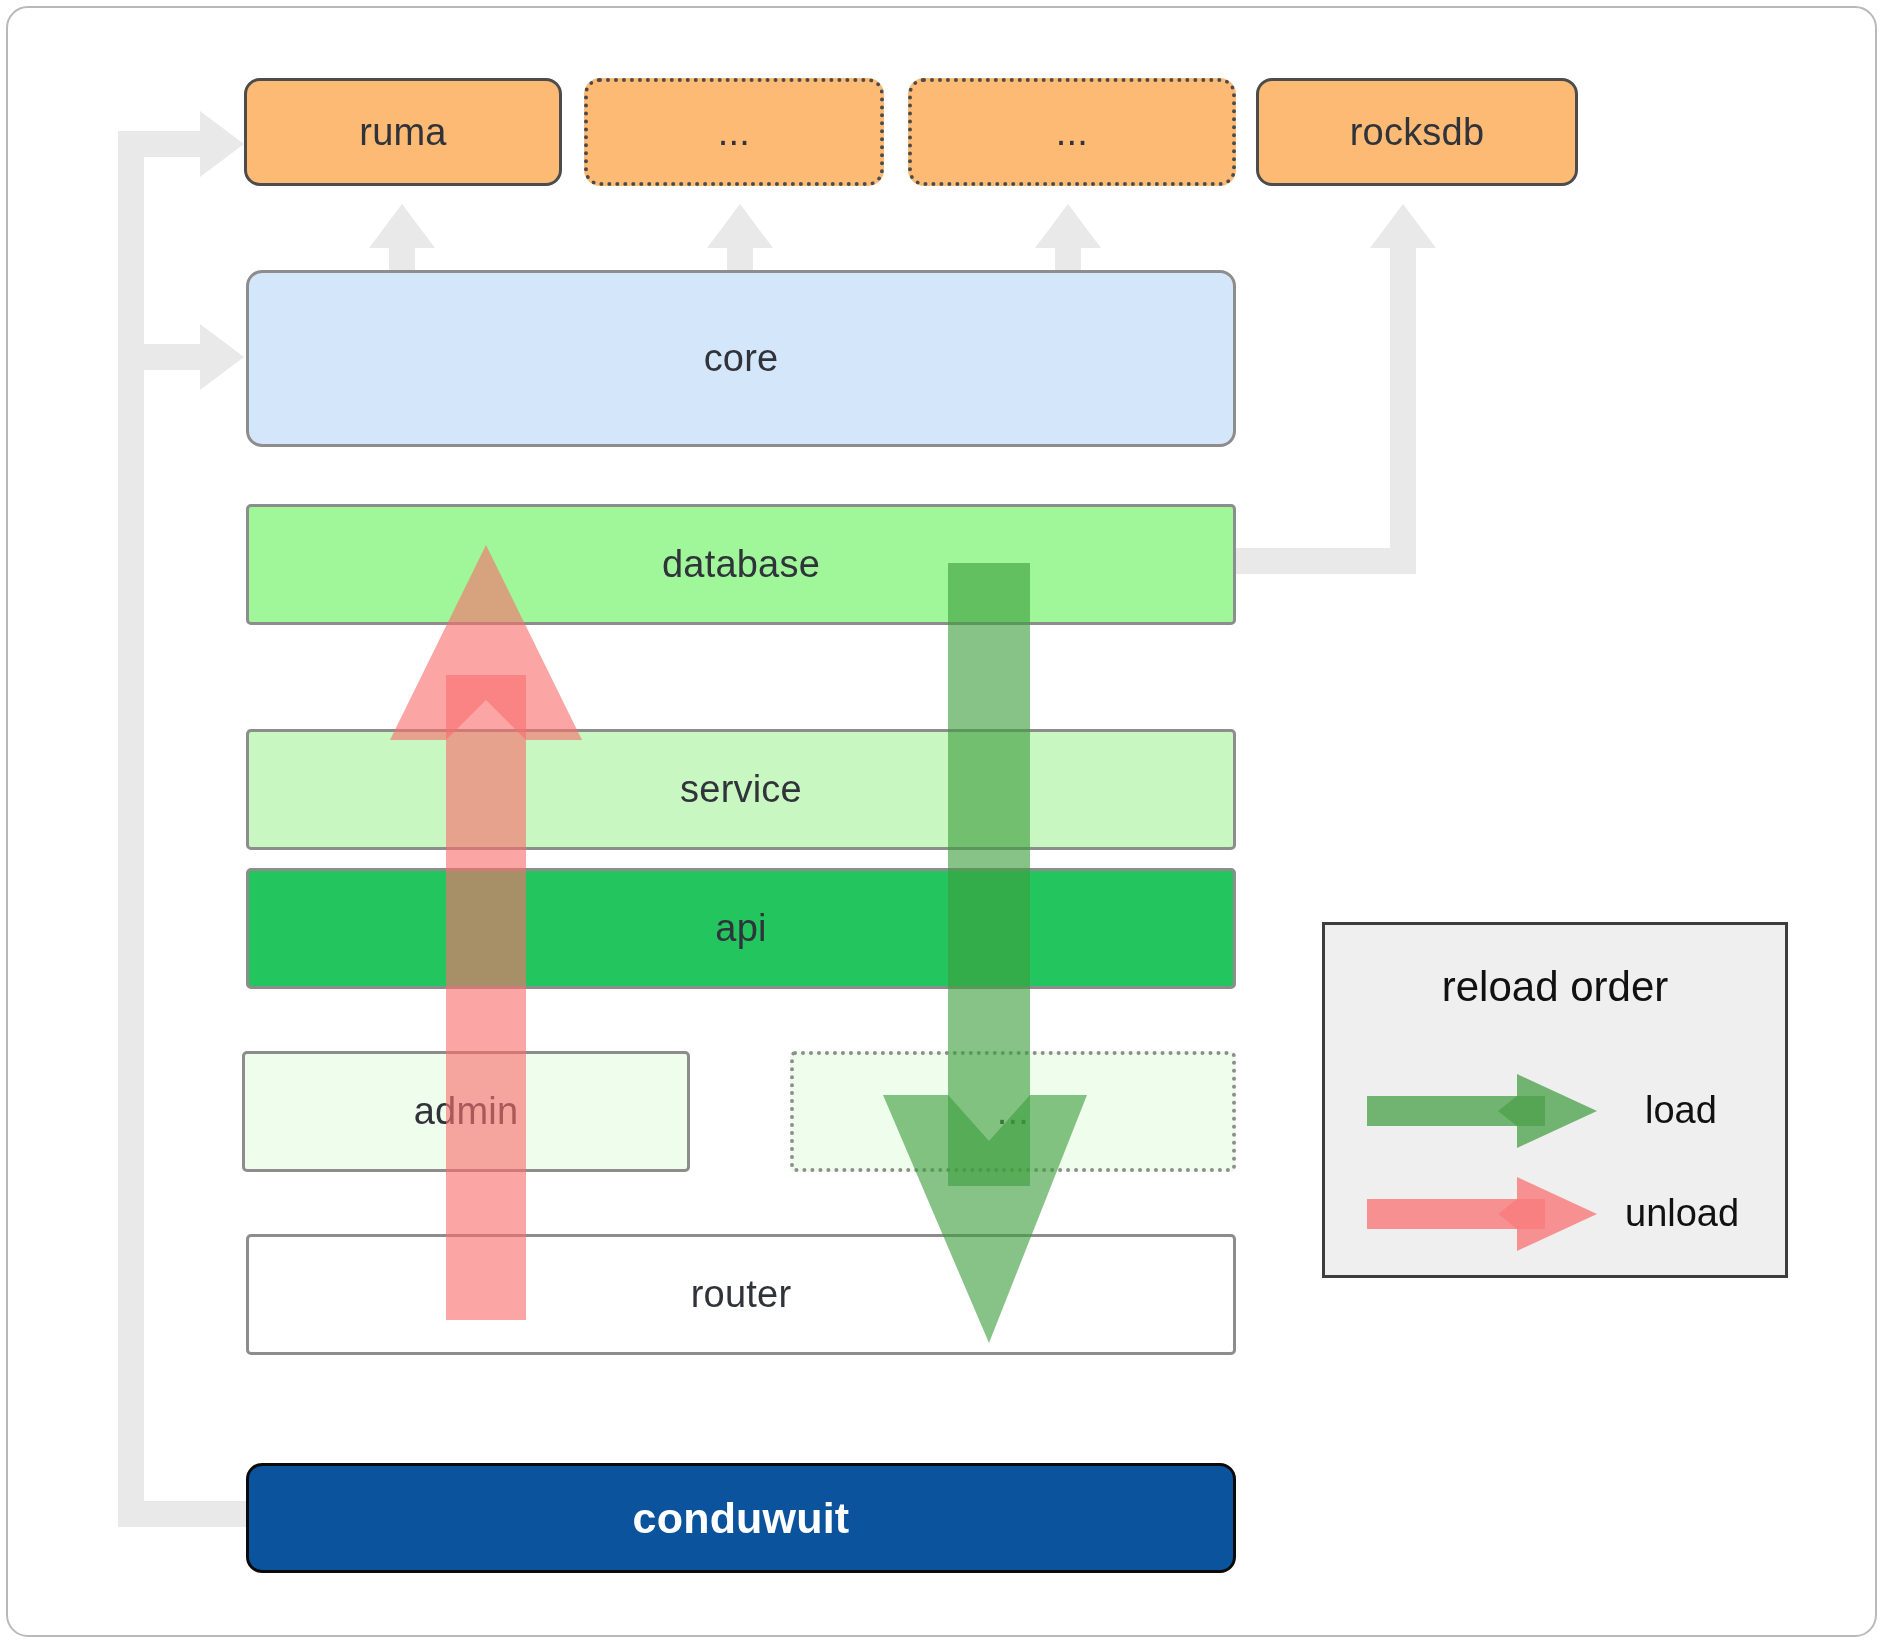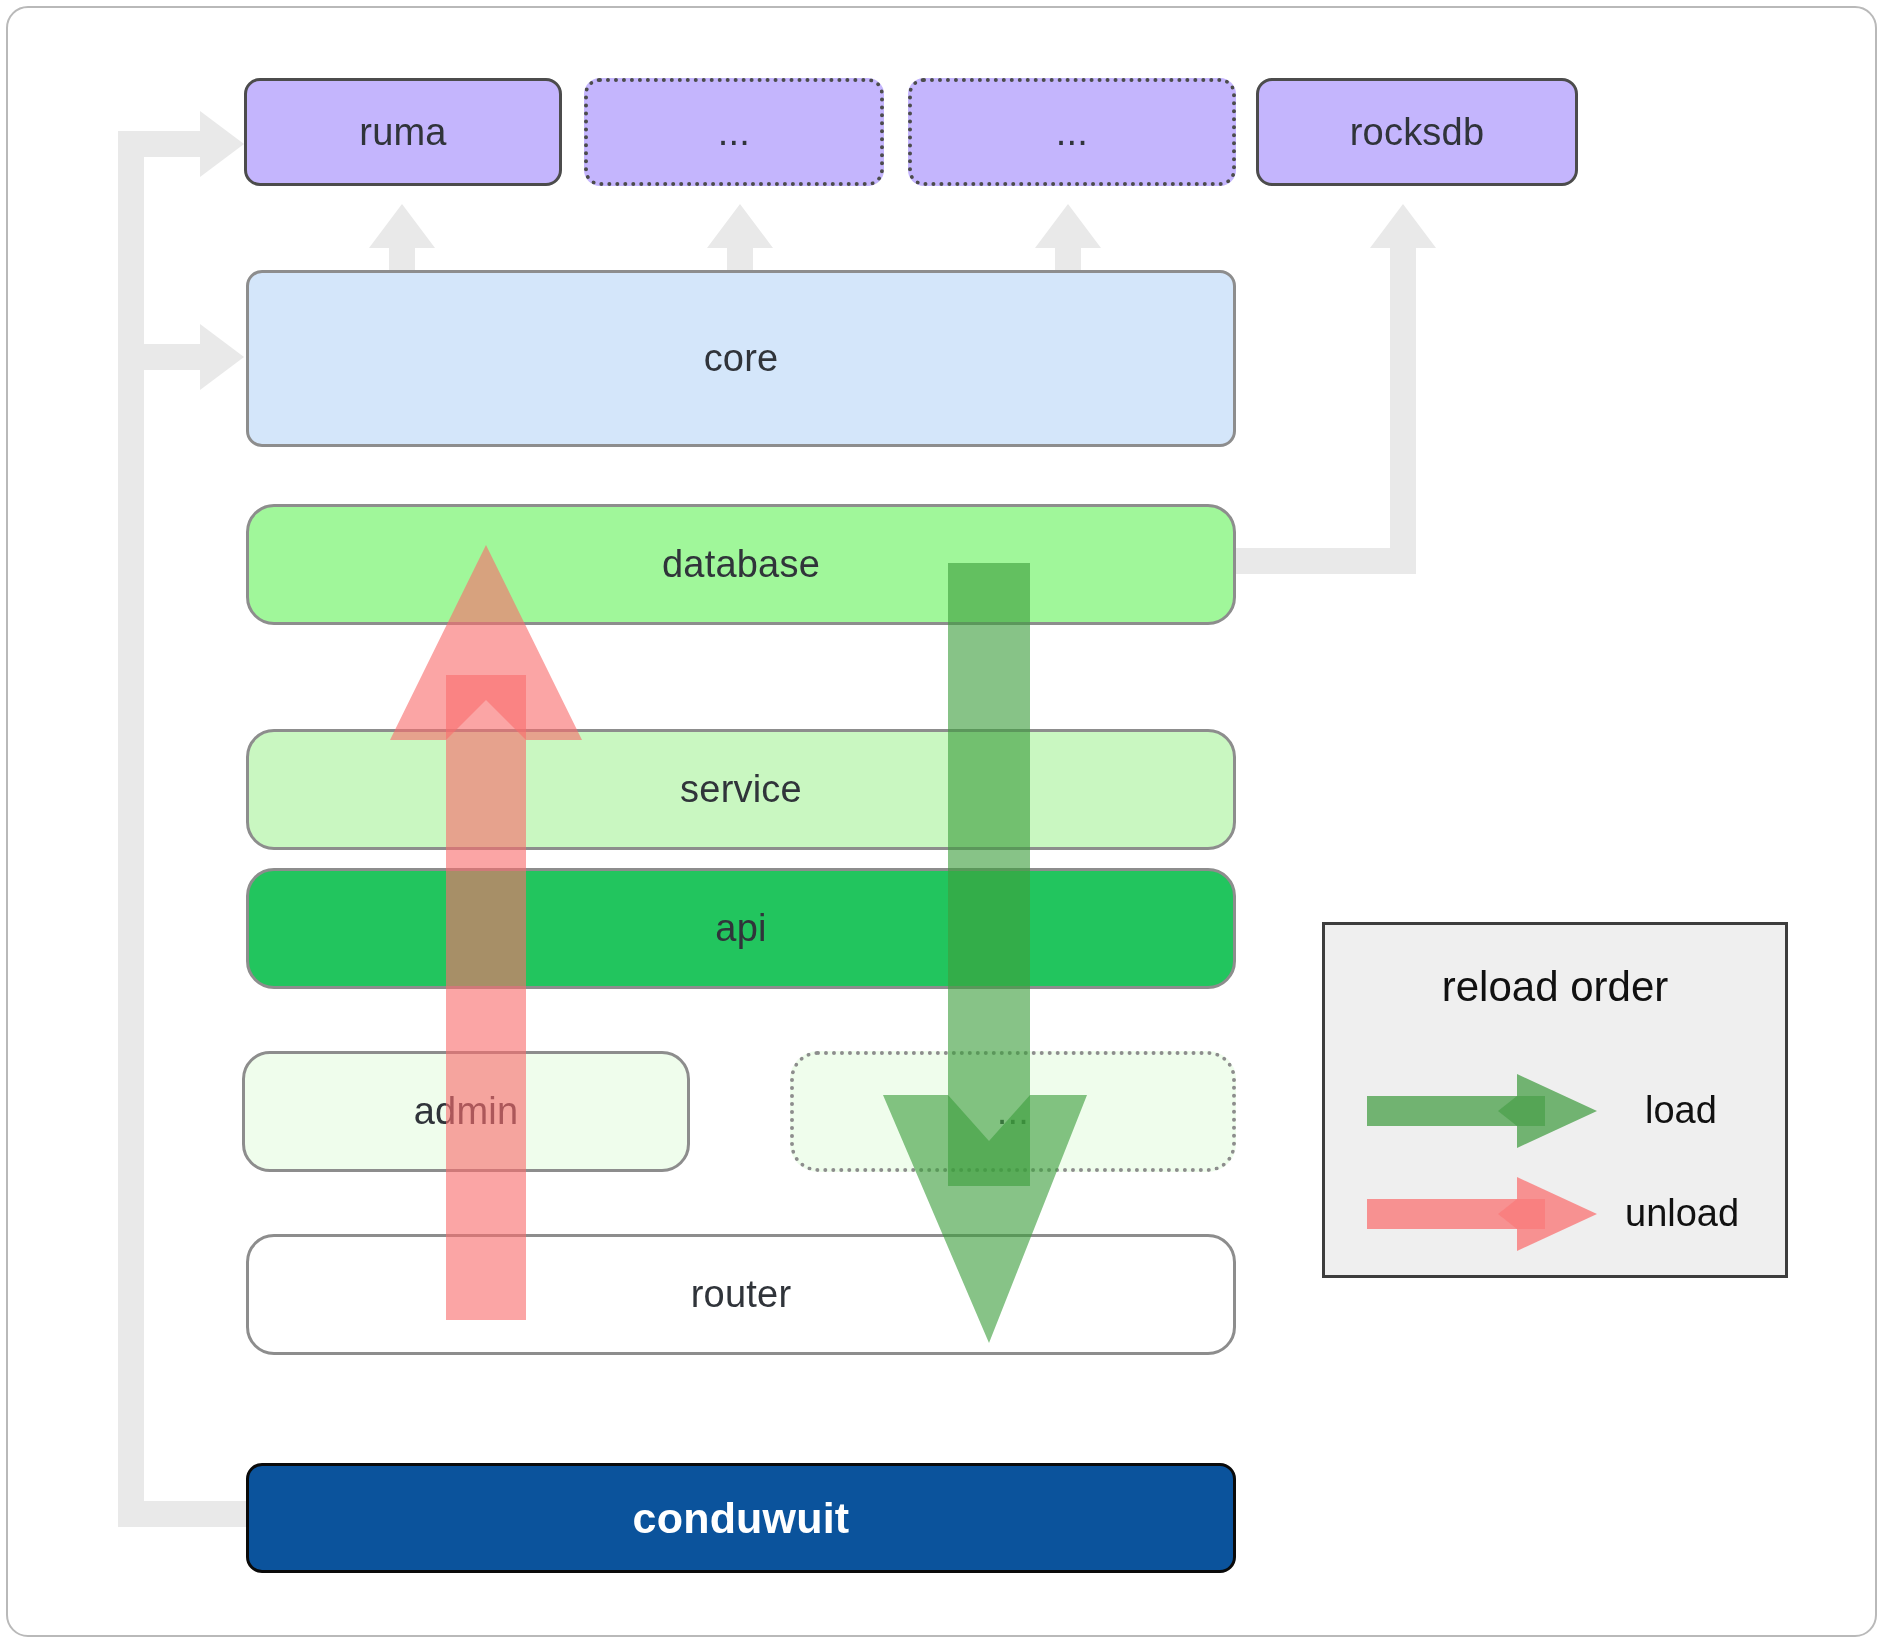--- a/index.html
+++ b/index.html
@@ -35,36 +35,36 @@
     border-radius: 12px;
     color: #30343a;
     font-size: 38px;
     letter-spacing: .2px;
     z-index: 5;
   }
   .node .lbl { pointer-events: none; }
 
   
   .dep {
-    background: #c4b5fd;
+    background: #fdba74;
     border: 3px solid #4c4c4c;
     border-radius: 16px;
     height: 108px;
   }
   .dep.dotted { border-style: dotted; border-width: 4px; }
 
   
   .core {
     background: #d4e6fa;
     border: 3px solid #8d8d8d;
     border-radius: 16px;
   }
 
   
-  .layer { border: 3px solid #8d8d8d; border-radius: 28px; }
+  .layer { border: 3px solid #8d8d8d; border-radius: 5px; }
   .layer.dotted { border-style: dotted; border-width: 4px; }
 
   
   .binary {
     background: #0b539c;
     border: 3px solid #0a0a0a;
     border-radius: 16px;
     color: #ffffff;
     font-weight: bold;
     font-size: 43px;

